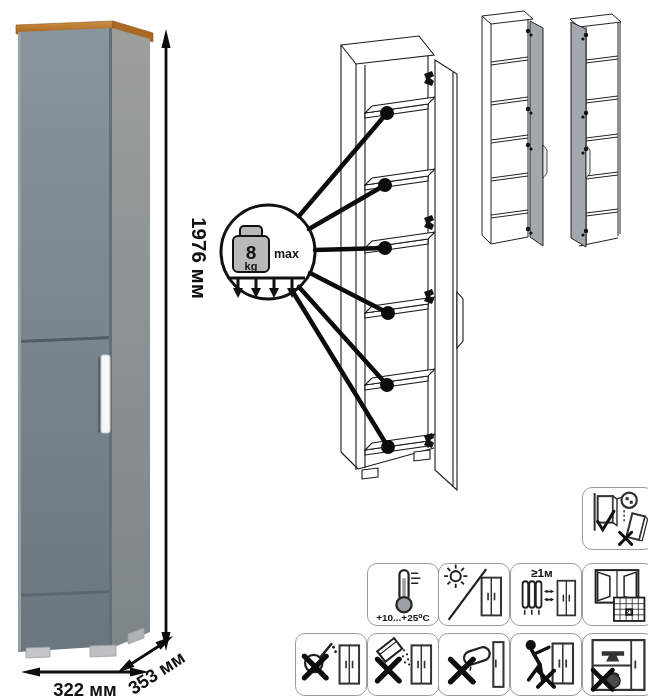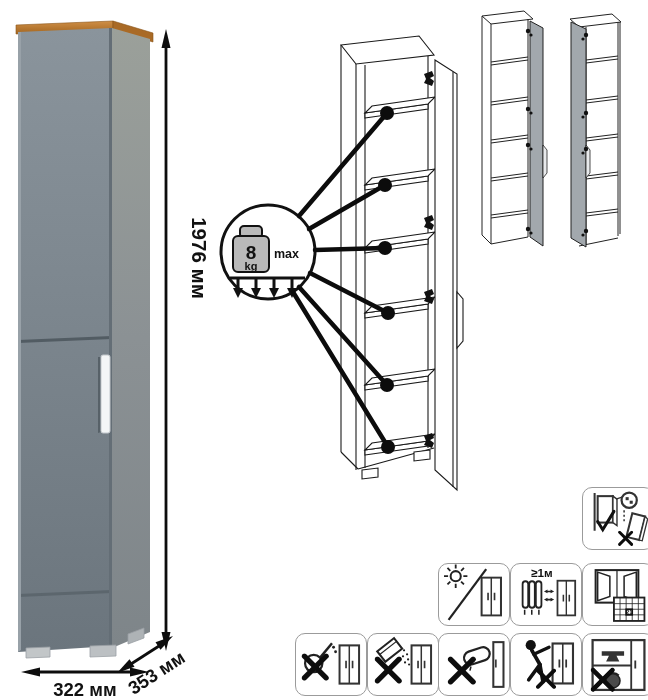--- a/index.html
+++ b/index.html
@@ -278,20 +278,31 @@
       <line x1="36" y1="22" x2="36" y2="35" stroke="#333" stroke-width="1.5" stroke-dasharray="2,2.4"></line>
       <g transform="rotate(14 47 42)">
         <rect x="40" y="26" width="13" height="24" fill="#fff" stroke="#333" stroke-width="2"></rect>
         <polygon points="53,26 56,28 56,50 53,50" fill="#fff" stroke="#333" stroke-width="1.3"></polygon>
       </g>
       <use href="#ic-x" x="30" y="42" width="15" height="15"></use>
     </svg>
   </div>
 
 
+  <div class="icon-box" style="left:367px;top:563px">
+    <svg viewBox="0 0 60 60">
+      <rect x="26.5" y="6" width="9" height="30" rx="4.5" fill="#fff" stroke="#222" stroke-width="2.2"></rect>
+      <line x1="31" y1="14" x2="31" y2="33" stroke="#9aa0a3" stroke-width="3.5"></line>
+      <circle cx="31" cy="40" r="7.5" fill="#9aa0a3" stroke="#222" stroke-width="2.2"></circle>
+      <line x1="38" y1="9" x2="45" y2="9" stroke="#222" stroke-width="1.5"></line>
+      <line x1="38" y1="14" x2="47" y2="14" stroke="#222" stroke-width="1.5"></line>
+      <line x1="38" y1="19" x2="45" y2="19" stroke="#222" stroke-width="1.5"></line>
+      <text x="30" y="56" text-anchor="middle" font-size="9.8" font-weight="bold" fill="#111">+10...+25⁰C</text>
+    </svg>
+  </div>
 
   <div class="icon-box" style="left:438px;top:563px">
     <svg viewBox="0 0 60 60">
       <g stroke="#222" stroke-width="1.8" fill="none">
         <circle cx="12" cy="12" r="5" stroke-width="2"></circle>
         <line x1="19.5" y1="12" x2="23.5" y2="12"></line>
           <line x1="4.5" y1="12" x2="0.5" y2="12"></line>
         <line x1="12" y1="4.5" x2="12" y2="0.5"></line>
           <line x1="12" y1="19.5" x2="12" y2="23.5"></line>
         <line x1="17.3" y1="6.7" x2="20.1" y2="3.9"></line>

